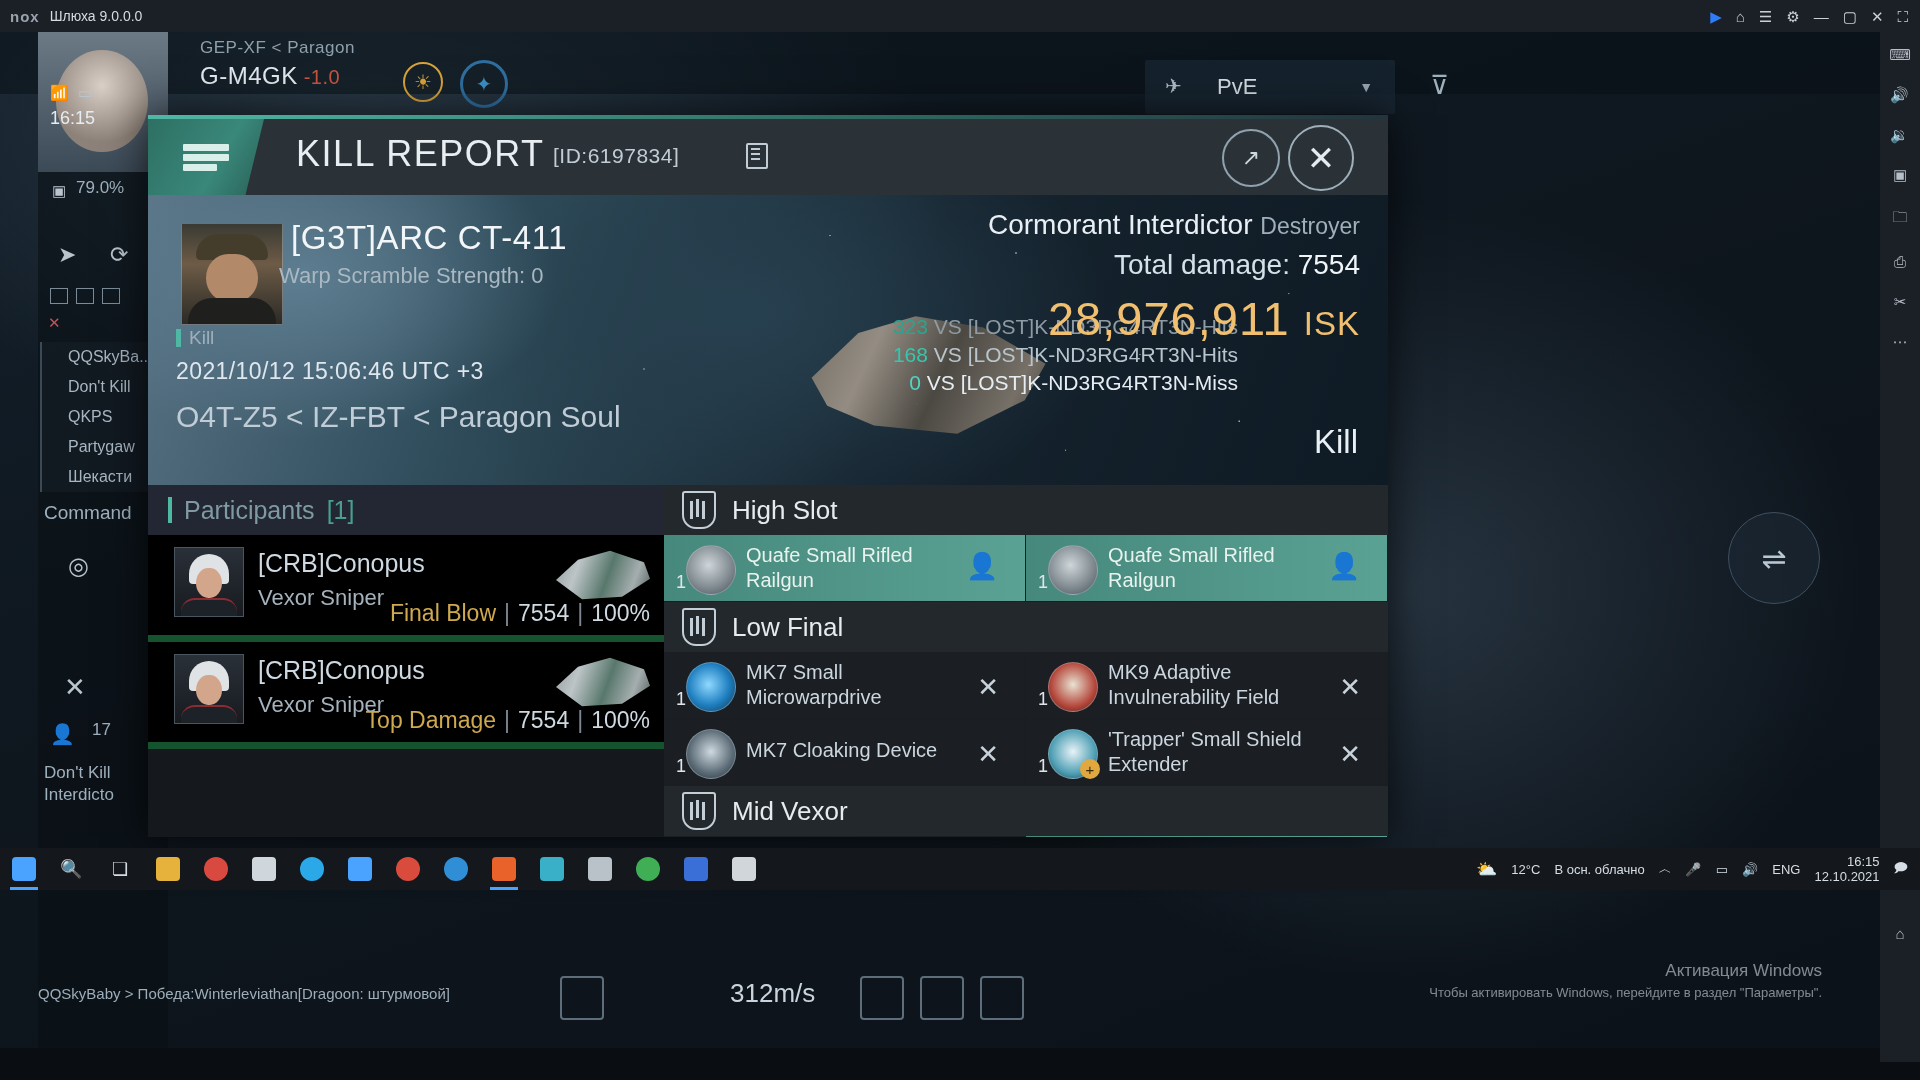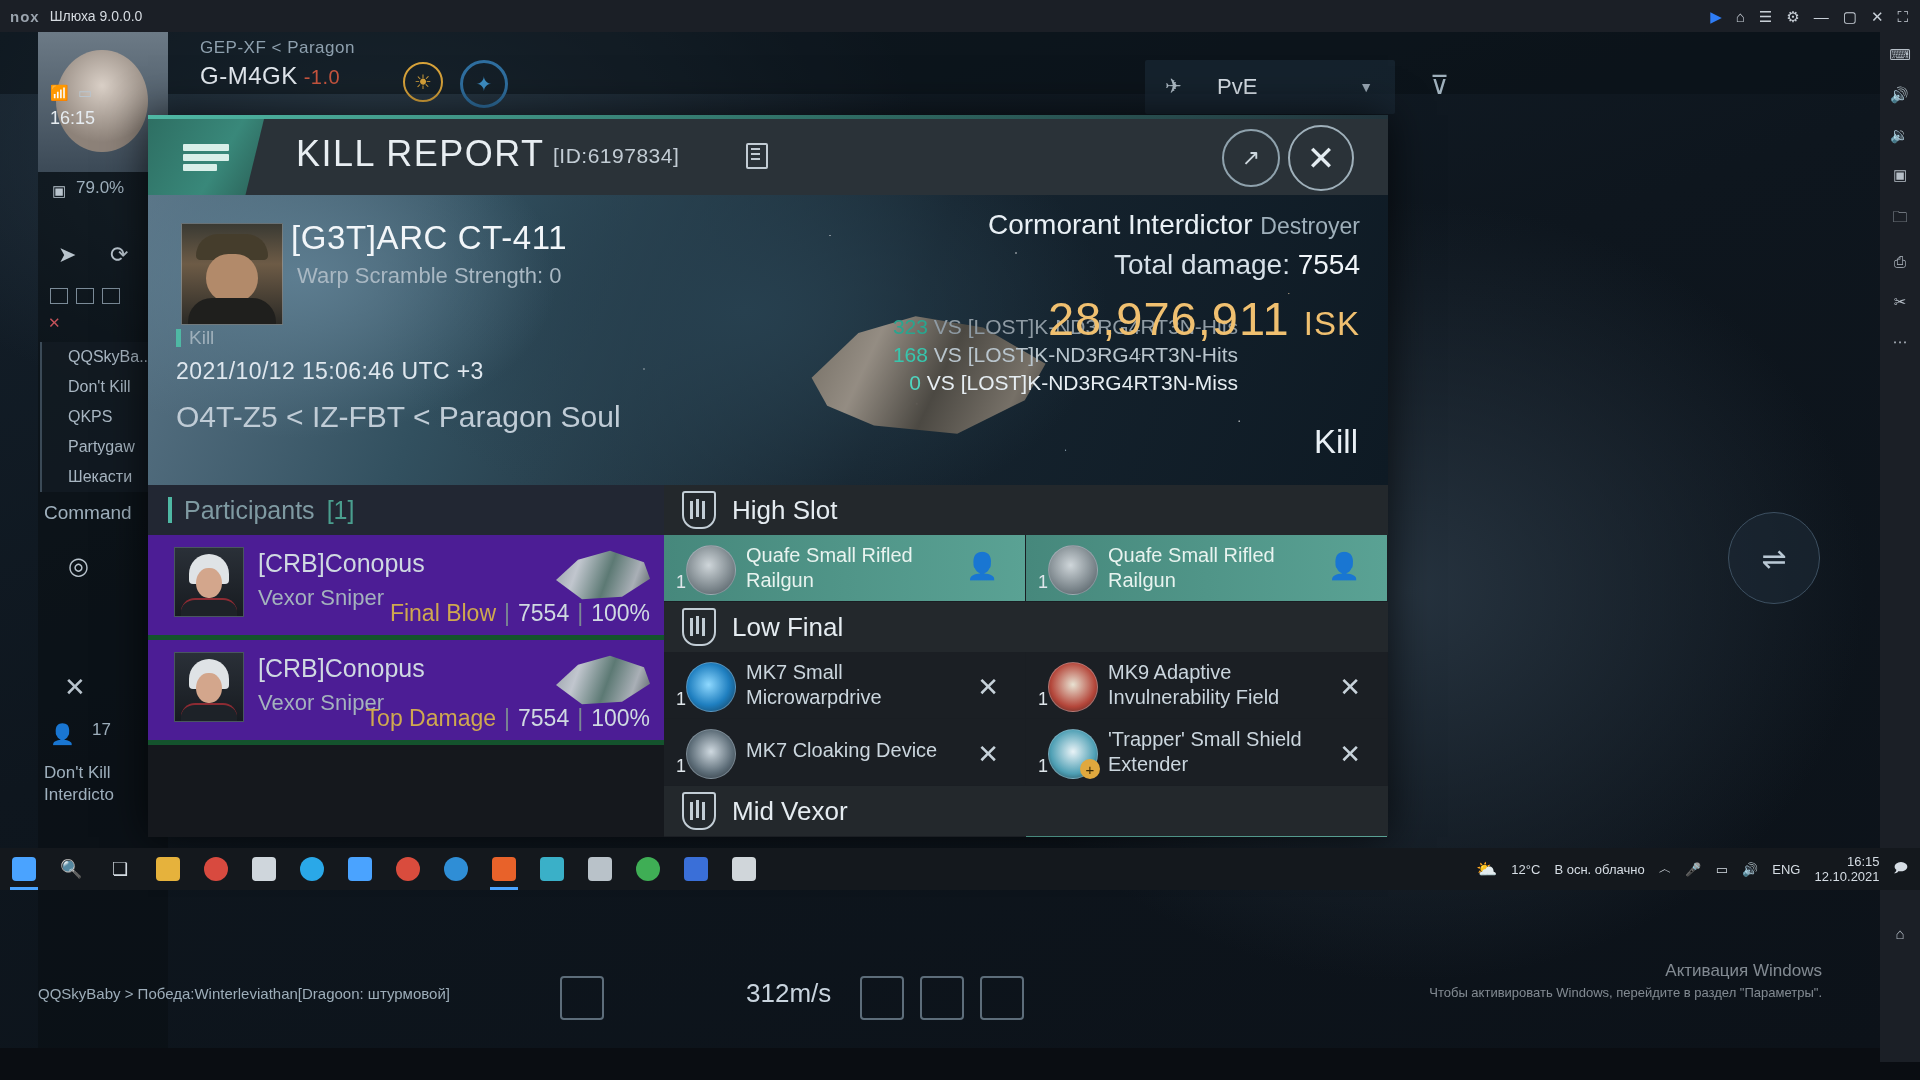--- a/index.html
+++ b/index.html
@@ -40,21 +40,21 @@
   .lp-face{position:absolute;left:38px;top:0;width:130px;height:140px;
      background:linear-gradient(180deg,#6c7a86,#3c4a57);}
   .lp-face:after{content:"";position:absolute;left:18px;top:18px;width:92px;height:102px;border-radius:46px/52px;background:radial-gradient(circle at 50% 35%,#d9cfc6,#8d8279 70%);}
   .lp-time{position:absolute;left:50px;top:76px;color:#e6ecf1;font-size:18px;}
   .lp-ic{position:absolute;color:#b9c4cd;font-size:15px;}
   .lp-row{position:absolute;left:44px;color:#9fb0bd;font-size:17px;}
   .lp-chip{position:absolute;left:40px;width:122px;height:30px;background:rgba(22,30,38,.6);border-left:2px solid #3b4a57;color:#a8b6c2;font-size:16px;display:flex;align-items:center;padding-left:26px;box-sizing:border-box;}
   .hexi{position:absolute;width:16px;height:14px;border:1.5px solid #7b8b98;}
   .gbottom-chat{position:absolute;left:38px;bottom:42px;width:560px;color:#9dadb9;font-size:15px;line-height:24px;}
   .shipbar{position:absolute;left:560px;bottom:14px;width:820px;height:70px;color:#c7d2dc;}
-  .speed{position:absolute;left:186px;top:14px;font-size:26px;color:#c9d4de;}
+  .speed{position:absolute;left:170px;top:14px;font-size:26px;color:#c9d4de;}
   .sbic{position:absolute;width:40px;height:40px;border:2px solid #5d6d7a;border-radius:4px;top:12px;}
   .grightcircle{position:absolute;right:60px;top:480px;width:90px;height:90px;border-radius:50%;background:rgba(28,40,52,.65);border:1px solid #3d5061;color:#b9c8d4;font-size:30px;display:flex;align-items:center;justify-content:center;}
 
   .winmark{position:absolute;right:58px;bottom:48px;text-align:right;color:#c9d2da;opacity:.62;}
   .winmark .l1{font-size:17px;}
   .winmark .l2{font-size:13px;margin-top:4px;}
 
   
   .kr{position:absolute;left:148px;top:83px;width:1240px;height:722px;background:#101419;
      box-shadow:0 0 40px rgba(0,0,0,.7);overflow:hidden;}
@@ -86,21 +86,21 @@
       radial-gradient(1.2px 1.2px at 88% 78%, #fff, transparent),
       radial-gradient(1px 1px at 74% 88%, #bcd3e4, transparent),
       radial-gradient(1px 1px at 40% 60%, #fff, transparent);
     opacity:.9;}
   .pilot-portrait{position:absolute;left:33px;top:28px;width:100px;height:100px;border:1px solid rgba(180,200,215,.45);
      background:linear-gradient(180deg,#3a3a33 0%,#6d5b46 40%,#2b2a26 100%);}
   .pilot-portrait .hat{position:absolute;left:14px;top:10px;width:72px;height:26px;border-radius:30px 30px 6px 6px;background:#453d2c;}
   .pilot-portrait .face{position:absolute;left:24px;top:30px;width:52px;height:48px;border-radius:26px/28px;background:#b28a6a;}
   .pilot-portrait .body{position:absolute;left:6px;bottom:0;width:88px;height:26px;background:#1f1f1d;border-radius:24px 24px 0 0;}
   .pilot-name{position:absolute;left:143px;top:24px;color:#f2f6f9;font-size:33px;letter-spacing:.6px;}
-  .pilot-sub{position:absolute;left:149px;top:68px;color:#a9b8c3;font-size:22px;}
+  .pilot-sub{position:absolute;left:131px;top:68px;color:#a9b8c3;font-size:22px;}
   .killflag{position:absolute;left:28px;top:132px;color:#9fb0bb;font-size:19px;display:flex;align-items:center;gap:8px;}
   .killflag i{display:block;width:5px;height:18px;background:#4fb8a4;}
   .kr-date{position:absolute;left:28px;top:163px;color:#dfe7ee;font-size:23px;letter-spacing:.4px;}
   .kr-loc{position:absolute;left:28px;top:205px;color:#c0ccd6;font-size:30px;}
   .hits{position:absolute;left:470px;top:118px;width:620px;text-align:right;font-size:21px;line-height:28px;}
   .hits .ln{white-space:nowrap;}
   .hits b{font-weight:normal;}
   .hits .h1 b{color:#29a58f;} .hits .h1 span{color:#8f9ba4;}
   .hits .h2 b{color:#37c6ad;} .hits .h2 span{color:#b9c5cd;}
   .hits .h3 b{color:#4fd6c0;} .hits .h3 span{color:#e6edf2;}
@@ -117,21 +117,21 @@
   .isk em{font-style:normal;font-size:33px;}
   .kill-word{position:absolute;right:30px;top:228px;color:#e9f0f5;font-size:33px;}
 
   
   .kr-body{position:absolute;left:0;top:370px;width:1240px;height:352px;display:flex;}
   .part-col{width:516px;background:#15181d;position:relative;}
   .part-head{height:50px;background:#222733;display:flex;align-items:center;padding-left:20px;gap:12px;}
   .part-head i{display:block;width:4px;height:26px;background:#4fb8a4;}
   .part-head .t{color:#7f9aa2;font-size:25px;}
   .part-head .c{color:#4a9e8e;font-size:25px;}
-  .prow{position:relative;height:100px;border-bottom:5px solid #14532d;background:#4c1d95;}
+  .prow{position:relative;height:100px;border-bottom:7px solid #14532d;background:#000000;}
   .pav{position:absolute;left:26px;top:12px;width:68px;height:68px;border:1px solid #49565f;background:linear-gradient(180deg,#2a3038,#171b20);}
   .pav .hair{position:absolute;left:14px;top:6px;width:40px;height:30px;border-radius:20px 20px 4px 4px;background:#dfe3e6;}
   .pav .fc{position:absolute;left:21px;top:20px;width:26px;height:30px;border-radius:13px/16px;background:#d3a68c;}
   .pav .sh{position:absolute;left:6px;bottom:0;width:56px;height:16px;border-radius:14px 14px 0 0;background:#1d2228;border-top:2px solid #8d2b33;}
   .pname{position:absolute;left:110px;top:14px;color:#cfd9e1;font-size:25px;}
   .pship{position:absolute;left:110px;top:50px;color:#a4b2bd;font-size:22px;}
   .pthumb{position:absolute;right:12px;top:8px;width:100px;height:64px;
      background:linear-gradient(110deg,#8e9a9d 0%,#c7cfd1 28%,#5d7e72 55%,#aeb7b8 78%,#41504d 100%);
      clip-path:polygon(4% 58%,26% 26%,58% 12%,92% 30%,98% 56%,70% 84%,30% 88%);opacity:.95;}
   .pstat{position:absolute;right:14px;bottom:8px;font-size:23px;color:#cfd9e1;}

